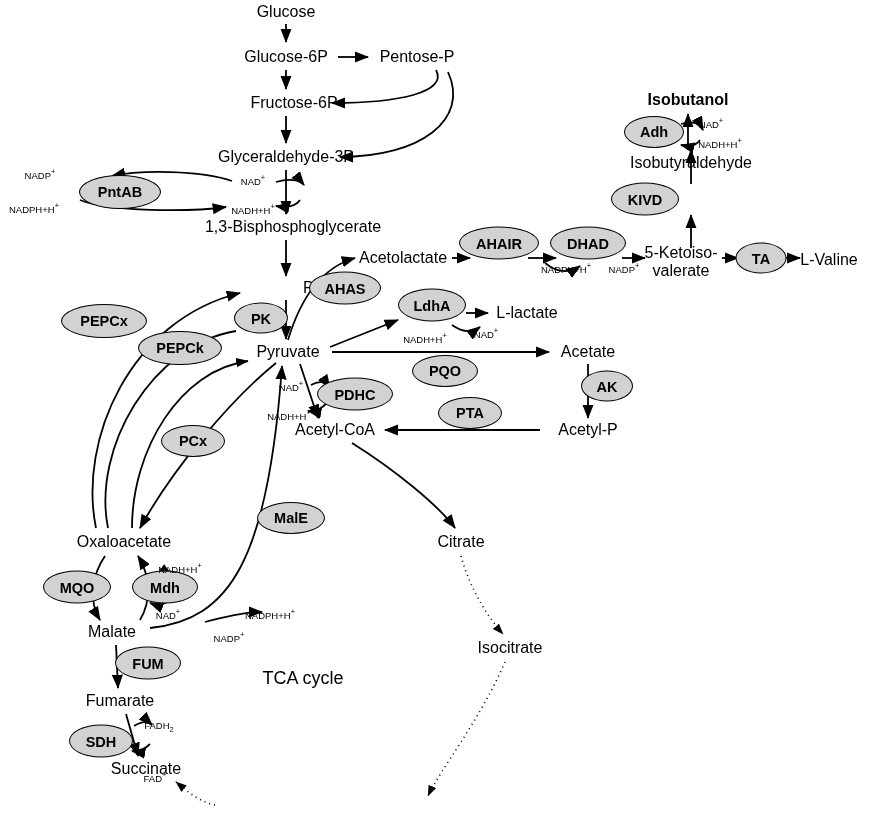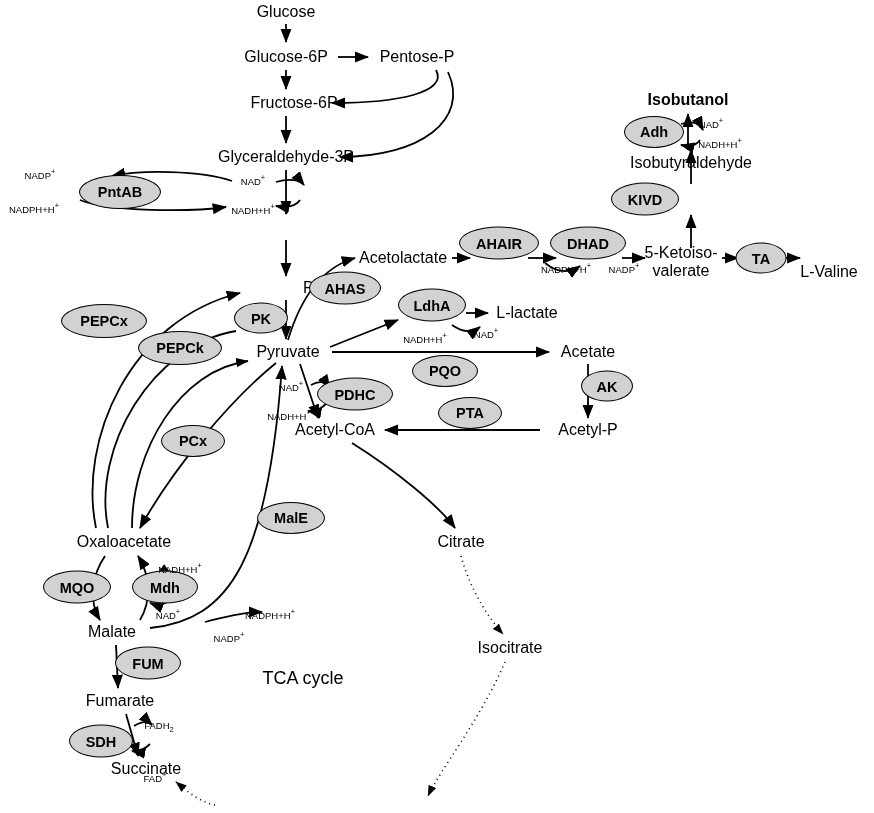--- a/index.html
+++ b/index.html
@@ -173,26 +173,27 @@
 
       <path d="M215,805 C200,802 188,792 176,782" stroke-dasharray="1 4" stroke-width="1.6" marker-end="url(#ahs)"></path>
     </g>
   </svg>
 
   <div class="metab" style="left:286px; top:12px;">Glucose</div>
   <div class="metab" style="left:286px; top:57px;">Glucose-6P</div>
   <div class="metab" style="left:417px; top:57px;">Pentose-P</div>
   <div class="metab" style="left:286px; top:103px;margin-left:8px;">Fructose-6P</div>
   <div class="metab" style="left:286px; top:157px;">Glyceraldehyde-3P</div>
+  <div class="metab" style="left:293px; top:227px;">1,3-Bisphosphoglycerate</div>
   <div class="metab" style="left:283px; top:288px;margin-left:36px;">PEP</div>
   <div class="metab" style="left:288px; top:352px;">Pyruvate</div>
   <div class="metab" style="left:403px; top:258px;">Acetolactate</div>
   <div class="metab" style="left:681px; top:262px; white-space:pre-line;">5-Ketoiso-
 valerate</div>
-  <div class="metab" style="left:829px; top:272px;text-align:right;">L-Valine</div>
+  <div class="metab" style="left:829px; top:260px;text-align:right;">L-Valine</div>
   <div class="metab" style="left:691px; top:163px;">Isobutyraldehyde</div>
   <div class="metab bold" style="left:688px; top:100px;">Isobutanol</div>
   <div class="metab" style="left:527px; top:313px;">L-lactate</div>
   <div class="metab" style="left:588px; top:352px;">Acetate</div>
   <div class="metab" style="left:588px; top:430px;">Acetyl-P</div>
   <div class="metab" style="left:335px; top:430px;">Acetyl-CoA</div>
   <div class="metab" style="left:461px; top:542px;">Citrate</div>
   <div class="metab" style="left:510px; top:648px;">Isocitrate</div>
   <div class="metab" style="left:124px; top:542px;">Oxaloacetate</div>
   <div class="metab" style="left:112px; top:632px;">Malate</div>

